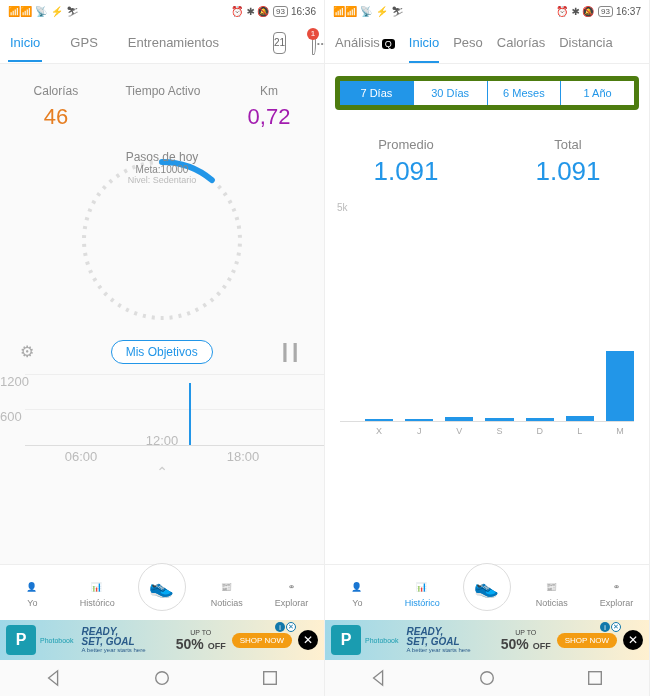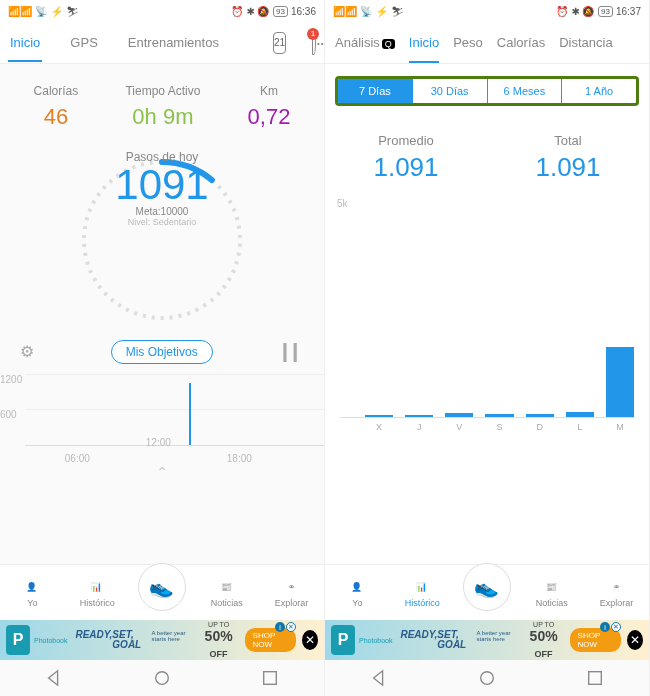--- a/index.html
+++ b/index.html
@@ -27,44 +27,44 @@
 .gauge-center{position:absolute;top:0;left:0;width:100%;height:100%;display:flex;flex-direction:column;align-items:center;justify-content:flex-start}
 .steps-label{font-size:12px;color:#888}
 .steps-val{font-size:42px;color:#2296e8;font-weight:400;line-height:1}
 .meta{font-size:10px;color:#888}
 .nivel{font-size:9px;color:#bbb}
 .controls{display:flex;align-items:center;justify-content:space-between;padding:0 20px 10px}
 .gear{width:20px;height:20px;color:#aaa;font-size:16px}
 .objectives{border:1.5px solid #2296e8;color:#2296e8;border-radius:14px;padding:4px 14px;font-size:12px;background:#fff}
 .pause{color:#aaa;letter-spacing:-2px;font-size:16px}
 .hourly-chart{padding:0 15px;height:90px;position:relative}
-.hourly-chart .axis-label{position:absolute;font-size:10px;color:#bbb}
+.hourly-chart .axis-label{position:absolute;font-size:13px;color:#bbb}
 .hourly-chart .bar{position:absolute;width:2px;background:#2296e8}
-.range-tabs{display:flex;margin:12px 10px;border:3px solid #4d7c0f;border-radius:4px;overflow:hidden}
+.range-tabs{display:flex;margin:12px 10px;border:5px solid #4d7c0f;border-radius:4px;overflow:hidden}
 .range-tab{flex:1;text-align:center;padding:6px 0;font-size:11px;color:#2296e8;border-right:1px solid #2296e8;cursor:pointer}
 .range-tab:last-child{border-right:none}
 .range-tab.active{background:#2296e8;color:#fff}
 .avg-total{display:flex;justify-content:space-around;padding:15px 0}
 .avg-total .block{text-align:center}
 .avg-total .lbl{font-size:13px;color:#888;margin-bottom:4px}
 .avg-total .val{font-size:26px;color:#2296e8}
 .week-chart{flex:1;padding:10px 15px;position:relative}
 .week-chart .ylab{position:absolute;font-size:10px;color:#bbb;left:12px}
 .week-bars{display:flex;align-items:flex-end;height:210px;gap:12px;padding-left:25px;border-bottom:1px solid #ddd}
 .week-bar{flex:1;background:#2296e8;min-height:2px}
 .week-labels{display:flex;gap:12px;padding-left:25px;margin-top:4px}
 .week-labels span{flex:1;text-align:center;font-size:9px;color:#aaa}
 .bottom-nav{display:flex;height:56px;border-top:1px solid #eee;background:#fff}
 .nav-item{flex:1;display:flex;flex-direction:column;align-items:center;justify-content:center;font-size:9px;color:#888;gap:2px;cursor:pointer}
 .nav-item.active{color:#2296e8}
 .nav-icon{width:20px;height:18px;display:flex;align-items:center;justify-content:center}
 .nav-center{width:48px;height:48px;border-radius:50%;border:1px solid #ddd;background:#fff;margin-top:-12px;display:flex;align-items:center;justify-content:center;color:#2296e8;font-size:20px}
 .ad{height:40px;background:linear-gradient(90deg,#9fd8e8,#fff0d0);display:flex;align-items:center;padding:0 6px;font-size:9px;position:relative}
 .ad-logo{width:30px;height:30px;background:#1a9cb0;color:#fff;display:flex;align-items:center;justify-content:center;border-radius:4px;font-size:16px;font-weight:bold;margin-right:4px}
-.ad-text{display:flex;flex-direction:row;font-weight:bold;font-style:italic;color:#2a5b8a;font-size:10px;line-height:1}
+.ad-text{display:flex;flex-direction:column;font-weight:bold;font-style:italic;color:#2a5b8a;font-size:10px;line-height:1}
 .ad-mid{margin-left:auto;text-align:center;color:#444}
 .ad-mid .big{font-size:14px;font-weight:bold}
 .ad-btn{background:#f39c12;color:#fff;border-radius:10px;padding:3px 8px;font-size:8px;margin:0 6px}
 .ad-close{width:20px;height:20px;background:#000;color:#fff;border-radius:50%;display:flex;align-items:center;justify-content:center;font-size:12px}
 .ad-info{position:absolute;top:2px;right:28px;display:flex;gap:1px}
 .ad-info span{width:10px;height:10px;border-radius:50%;font-size:7px;display:flex;align-items:center;justify-content:center}
 .sys-nav{height:36px;display:flex;justify-content:space-around;align-items:center;color:#888;background:#fafafa}
 .sys-btn{width:18px;height:18px}
 .subtabs{display:flex;gap:14px;padding:0 10px;height:42px;align-items:center;font-size:13px;color:#888;border-bottom:1px solid #eee}
 .subtabs .tab.active{color:#2296e8;border-bottom:2px solid #2296e8;padding-bottom:11px;margin-bottom:-12px}
@@ -92,36 +92,34 @@
       </div>
   </div>
   <div class="content">
     <div class="stats-row">
       <div class="stat">
         <div class="stat-label">Calorías</div>
         <div class="stat-val cal">46</div>
       </div>
       <div class="stat">
         <div class="stat-label">Tiempo Activo</div>
-        <div class="stat-val time">0h 9m</div>
       </div>
       <div class="stat">
         <div class="stat-label">Km</div>
         <div class="stat-val km">0,72</div>
       </div>
     </div>
     <div class="gauge-wrap">
       <div class="gauge">
         <svg width="180" height="180" viewBox="0 0 180 180">
           <circle cx="90" cy="90" r="78" fill="none" stroke="#ddd" stroke-width="4" stroke-dasharray="3 6"></circle>
           <circle cx="90" cy="90" r="78" fill="none" stroke="#2296e8" stroke-width="6" stroke-dasharray="54 436" stroke-linecap="round"></circle>
         </svg>
         <div class="gauge-center">
           <div class="steps-label">Pasos de hoy</div>
-          <div class="steps-val">1091</div>
           <div class="meta">Meta:10000</div>
           <div class="nivel">Nivel: Sedentario</div>
         </div>
       </div>
     </div>
     <div class="controls">
       <span class="gear">⚙</span>
       <button class="objectives">Mis Objetivos</button>
       <span class="pause">▎▎</span>
     </div>

